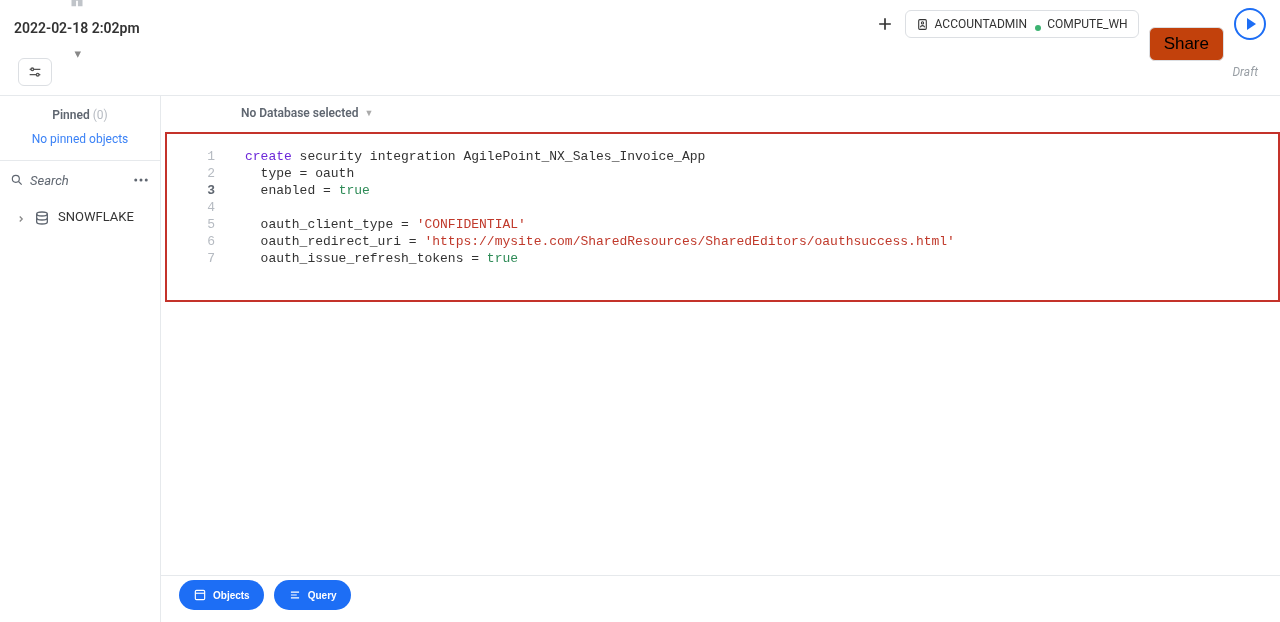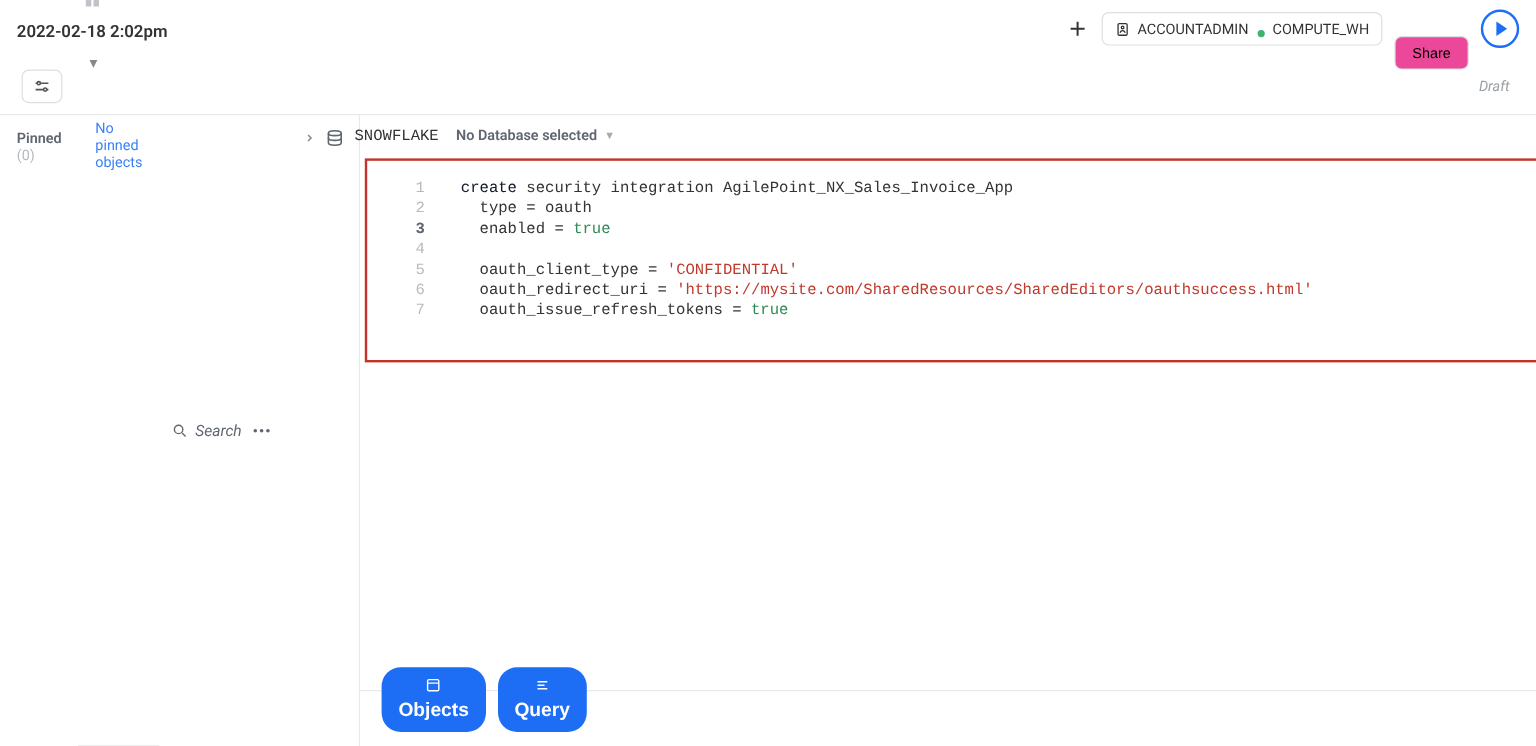--- a/index.html
+++ b/index.html
@@ -11,62 +11,62 @@
 .home-icon { width: 22px; height: 22px; color: #c0c4c9; }
 .title { font-size: 14px; font-weight: 600; color: #333; }
 .title-caret { color: #888; margin-left: 2px; }
 .topbar-spacer { flex: 1; }
 .topbar-right { display: flex; align-items: center; gap: 10px; }
 .plus-icon { width: 20px; height: 20px; color: #333; cursor: pointer; }
 .role-box { display: flex; align-items: center; gap: 8px; border: 1px solid #dcdfe3; border-radius: 6px; padding: 6px 10px; font-size: 12px; color: #333; cursor: pointer; }
 .role-seg { display: flex; align-items: flex-end; gap: 6px; }
 .role-icon { width: 13px; height: 13px; color: #333; }
 .dot-green { width: 6px; height: 6px; background: #3cb371; border-radius: 50%; }
-.share-btn { border: 1px solid #dcdfe3; border-radius: 6px; padding: 6px 14px; font-size: 12px; font-weight: 500; cursor: pointer; background: #ec4899; margin-top: 40px; }
+.share-btn { border: 1px solid #dcdfe3; border-radius: 6px; padding: 6px 14px; font-size: 17px; font-weight: 500; cursor: pointer; background: #c2410c; margin-top: 40px; }
 .run-btn { width: 32px; height: 32px; border: 2px solid #1d6ef5; border-radius: 50%; display: flex; align-items: center; justify-content: center; cursor: pointer; }
 .run-triangle { width: 0; height: 0; border-left: 9px solid #1d6ef5; border-top: 6px solid transparent; border-bottom: 6px solid transparent; margin-left: 2px; }
 
 
 .secondbar { height: 48px; display: flex; align-items: center; padding: 0 18px; border-bottom: 1px solid #e6e9ec; }
 .filter-btn { width: 34px; height: 28px; border: 1px solid #dcdfe3; border-radius: 6px; display: flex; align-items: center; justify-content: center; cursor: pointer; }
 .filter-icon { width: 16px; height: 16px; color: #555; }
 .secondbar-spacer { flex: 1; }
 .draft-text { font-size: 12px; color: #9aa0a6; margin-right: 4px; font-style: italic; }
 
 
 .main { display: flex; height: 526px; }
-.sidebar { width: 300px; border-right: 1px solid #e6e9ec; display: flex; flex-direction: row; }
+.sidebar { width: 300px; border-right: 1px solid #e6e9ec; display: flex; flex-direction: column; text-align: center; }
 .sb-section { padding: 12px 14px 6px; font-size: 12px; color: #5f6670; font-weight: 600; }
 .sb-count { color: #b6bbc2; font-weight: normal; }
 .sb-empty { padding: 4px 14px 14px; font-size: 12px; color: #3b82f6; border-bottom: 1px solid #e6e9ec; }
 .sb-search-row { display: flex; align-items: center; padding: 10px 10px; gap: 8px; }
 .sb-search { flex: 1; display: flex; align-items: center; gap: 6px; color: #5f6670; font-size: 13px; cursor: text; font-style: italic; }
 .search-icon { width: 14px; height: 14px; color: #5f6670; }
 .more-icon { width: 18px; height: 18px; color: #5f6670; cursor: pointer; }
 .sb-tree { padding: 4px 6px; }
-.tree-item { display: flex; align-items: center; gap: 8px; padding: 6px 10px; font-size: 13px; color: #333; cursor: pointer; border-radius: 4px; font-family: Liberation Mono, monospace; }
+.tree-item { display: flex; align-items: center; gap: 8px; padding: 6px 10px; font-size: 13px; color: #333; cursor: pointer; border-radius: 4px; }
 .chevron-icon { width: 10px; height: 10px; color: #888; flex-shrink: 0; }
 .db-icon { width: 16px; height: 14px; color: #5f6670; flex-shrink: 0; }
 
 
 .editor-area { flex: 1; display: flex; flex-direction: column; position: relative; }
 .db-selector { padding: 10px 20px 8px 80px; font-size: 12px; color: #5f6670; font-weight: 600; display: flex; align-items: center; gap: 6px; cursor: pointer; }
 .db-selector .caret { color: #aaa; font-size: 9px; }
 .code-box { margin: 4px 0 0 4px; width: 1115px; height: 170px; border: 2px solid #c4322a; padding: 14px 0 0 0; position: relative; }
 .code-row { display: flex; font-family: "SFMono-Regular", Consolas, "Liberation Mono", Menlo, monospace; font-size: 13px; line-height: 17px; }
 .gutter { width: 64px; text-align: right; padding-right: 16px; color: #b6bbc2; user-select: none; }
 .code-line { white-space: pre; padding-left: 14px; color: #333; }
 .active-row .gutter { color: #5f6670; font-weight: 600; }
-.tok-kw { color: #0f172a; }
+.tok-kw { color: #6d28d9; }
 .tok-bool { color: #2e8b57; }
 .tok-str { color: #c0392b; }
 
 
 .bottom-bar { position: absolute; left: 18px; bottom: 12px; display: flex; gap: 10px; }
-.blue-btn { background: #1d6ef5; color: #fff; border: none; border-radius: 16px; padding: 8px 14px; font-size: 16px; font-weight: 600; display: flex; align-items: center; gap: 6px; cursor: pointer; flex-direction: column; }
+.blue-btn { background: #1d6ef5; color: #fff; border: none; border-radius: 16px; padding: 8px 14px; font-size: 10px; font-weight: 600; display: flex; align-items: center; gap: 6px; cursor: pointer; }
 .btn-icon { width: 14px; height: 14px; color: #fff; }
 
 
 .bottom-divider { position: absolute; left: 0; right: 0; bottom: 46px; height: 1px; background: #e6e9ec; }
 </style>
 </head>
 <body>
 
 <div class="topbar">
   <div class="topbar-left">

